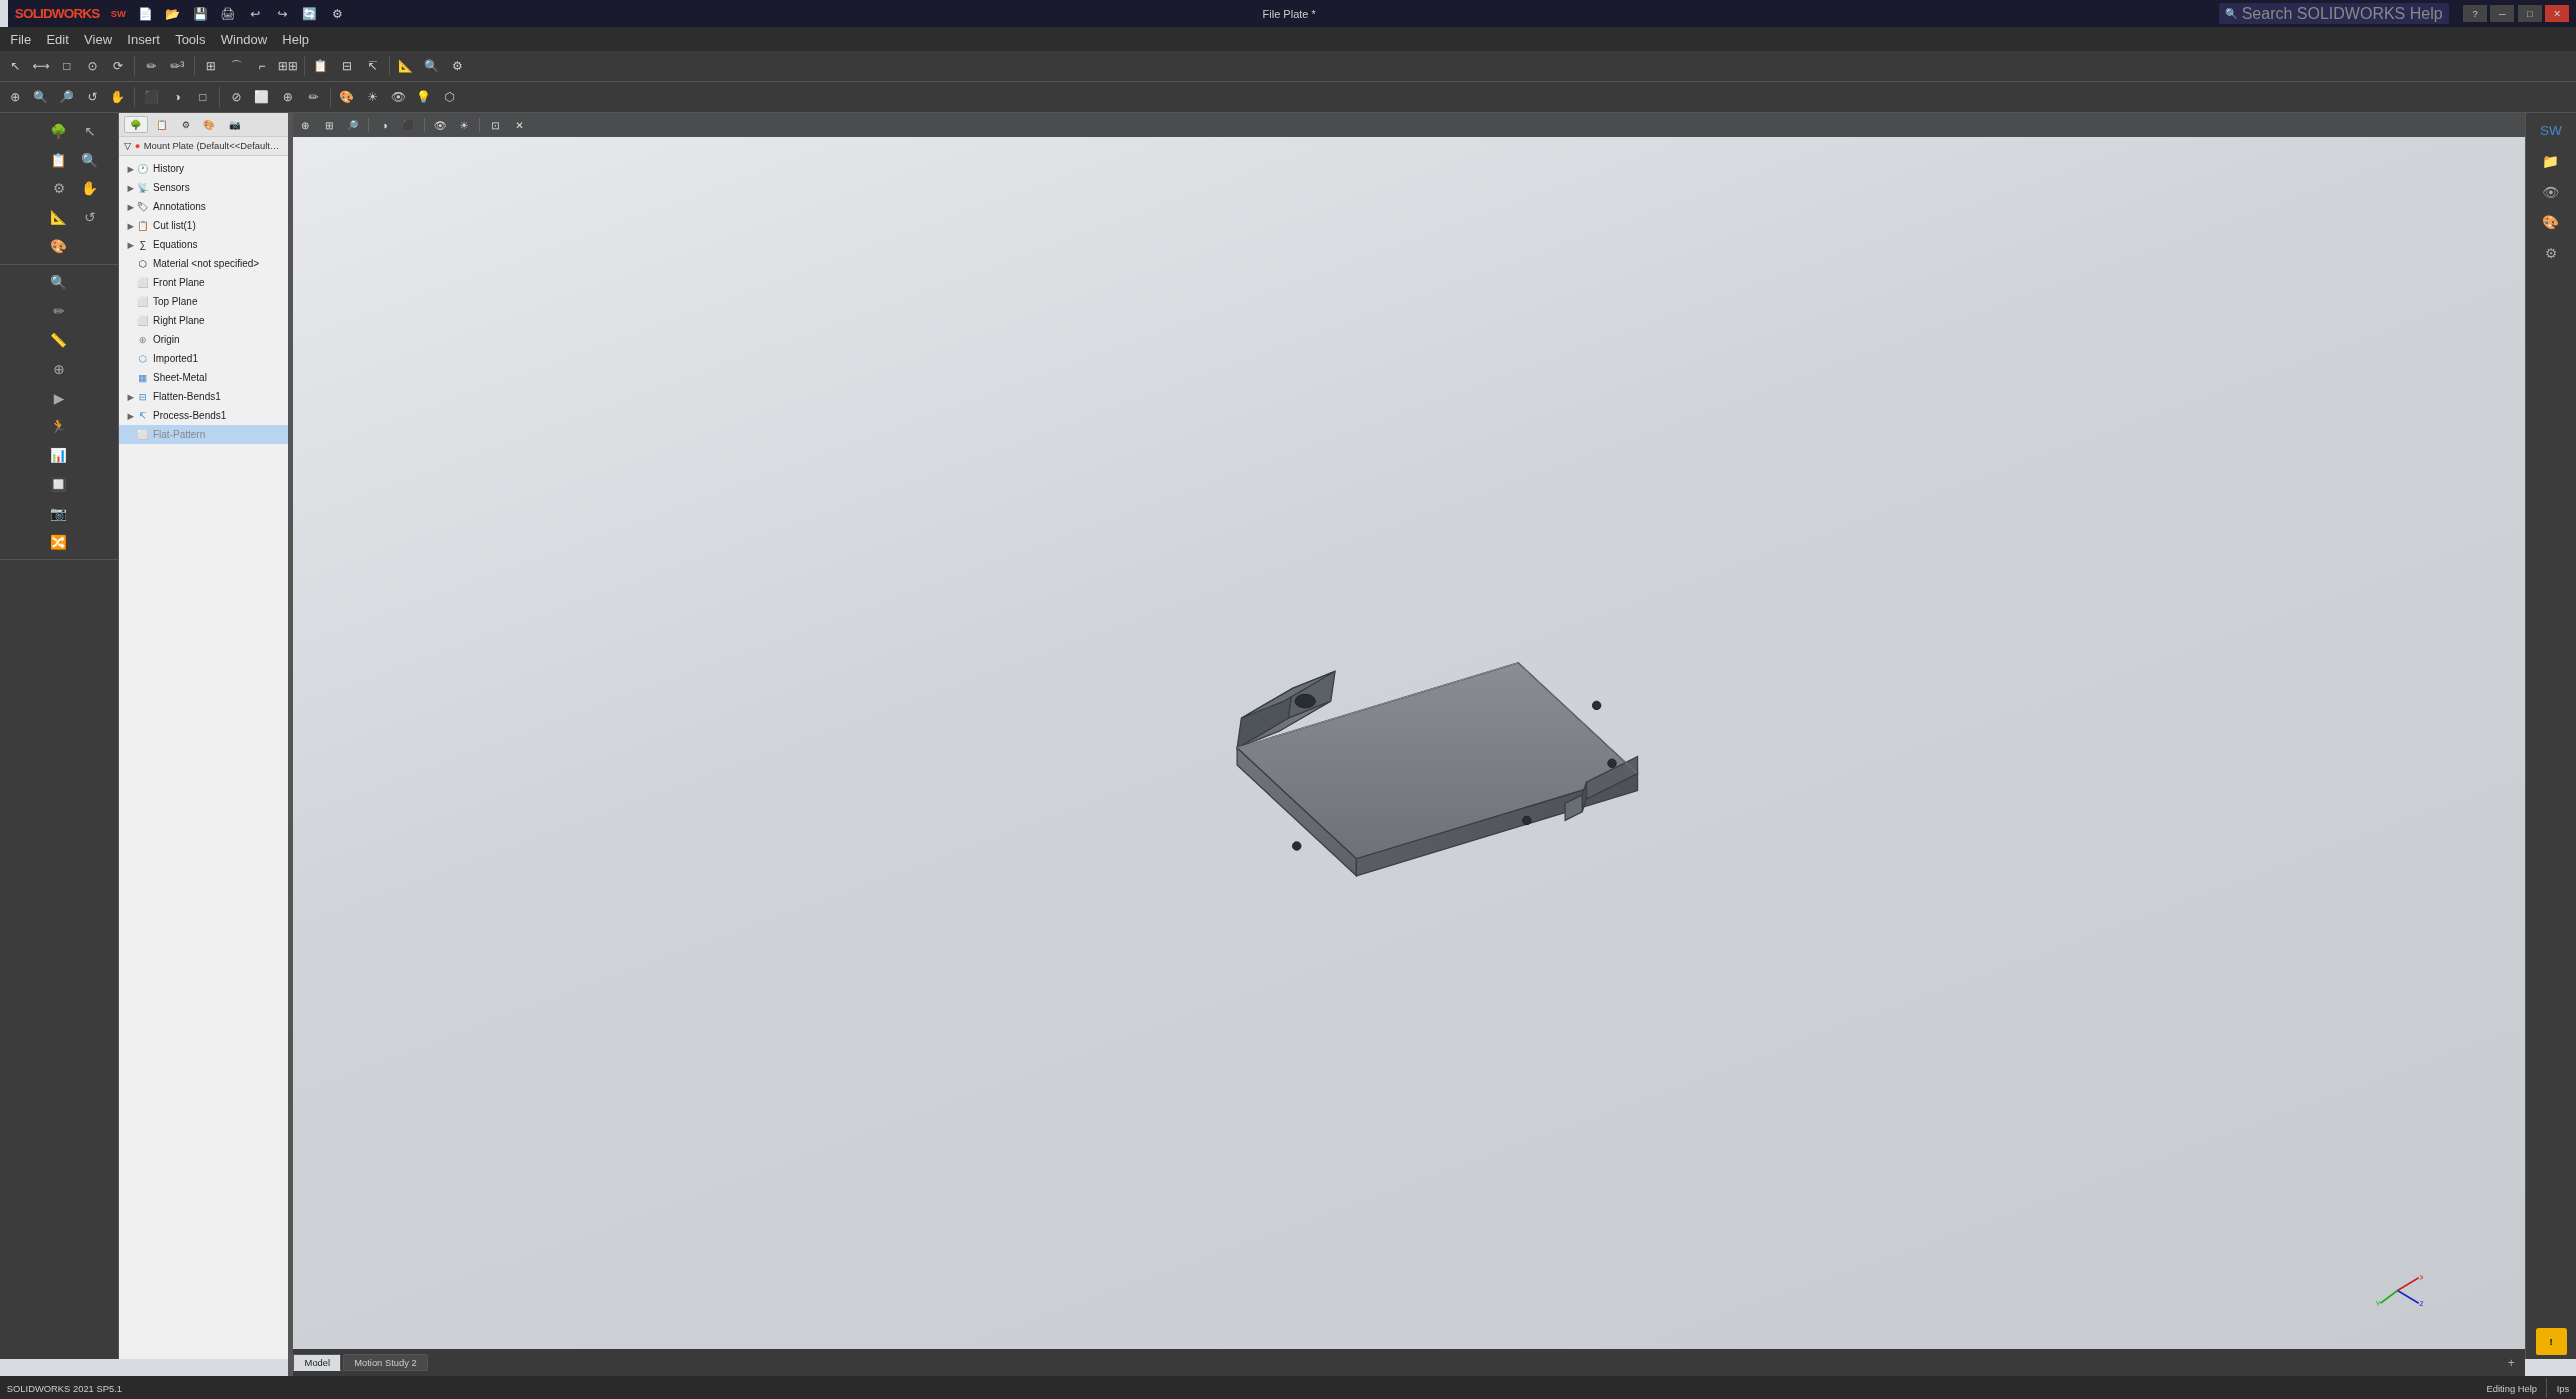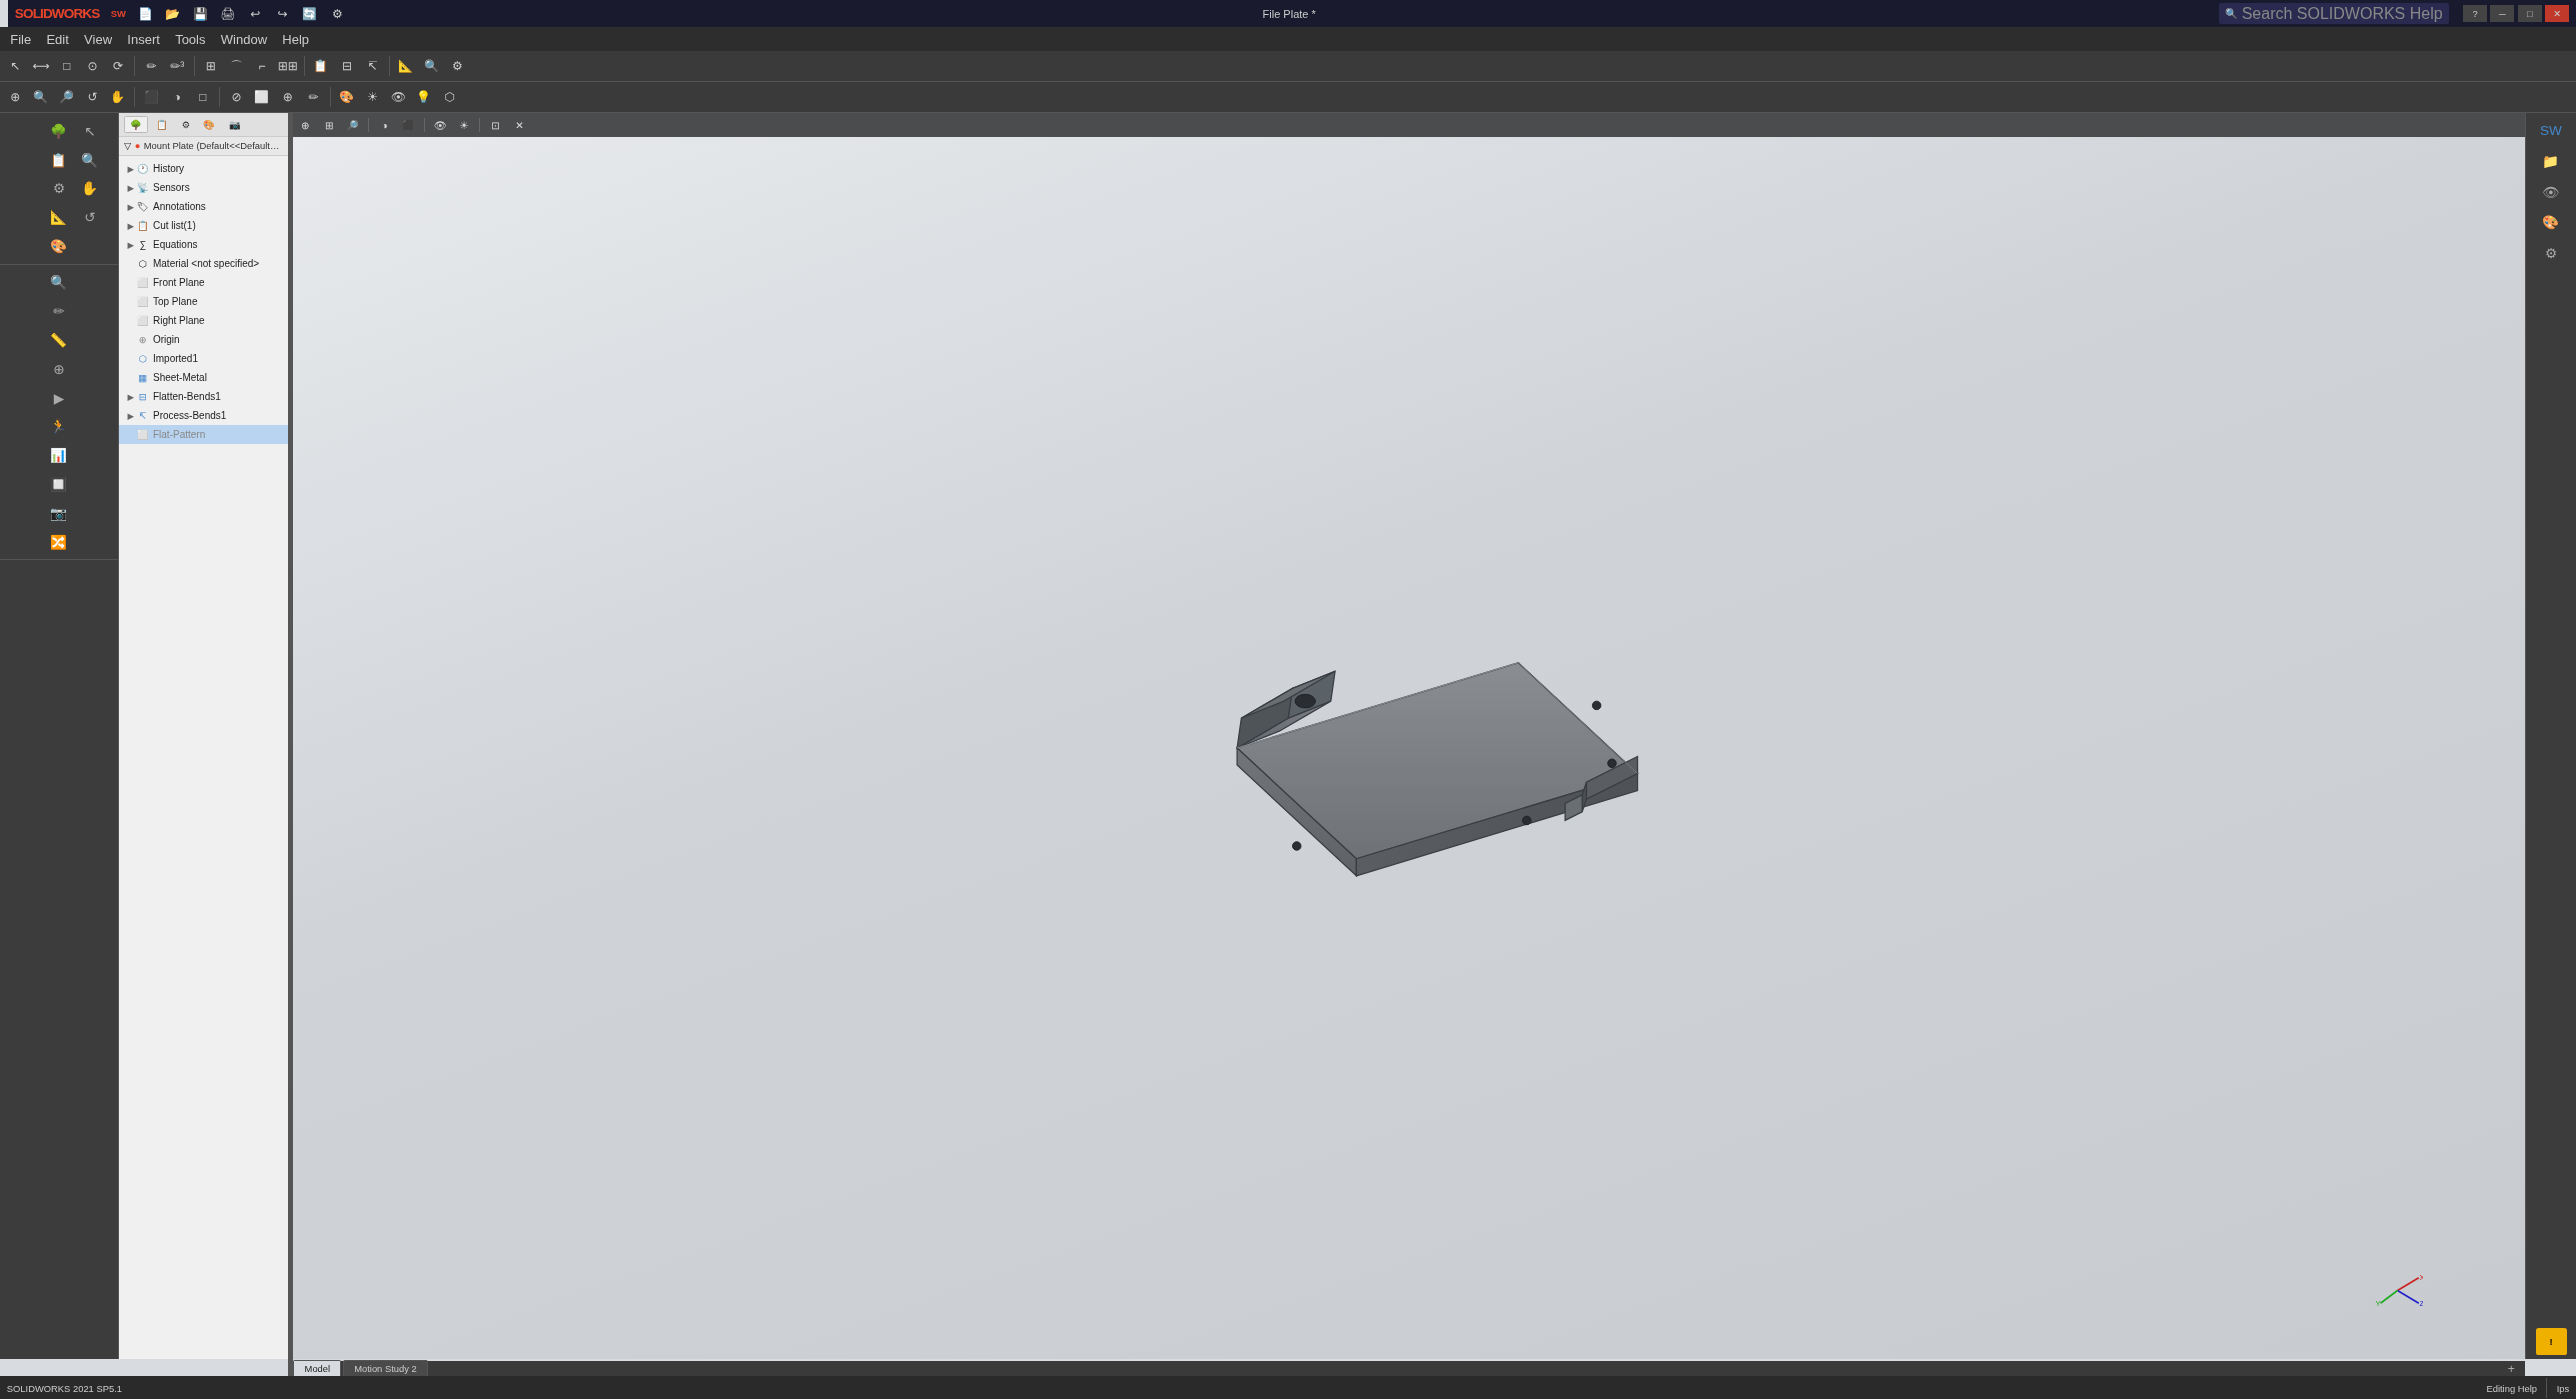--- a/index.html
+++ b/index.html
@@ -298,21 +298,21 @@
       color: #cccccc;
       font-size: 9.4px;
     }
 
     
     #tabs-bar {
       position: absolute;
       bottom: 24px;
       left: 290px;
       right: 51px;
-      height: 15px;
+      height: 27px;
       background: #3a3a3a;
       display: flex;
       align-items: center;
       padding: 0 3.4px;
       gap: 1.7px;
       z-index: 91;
     }
     .view-tab {
       height: 17px;
       padding: 0 10.2px;

